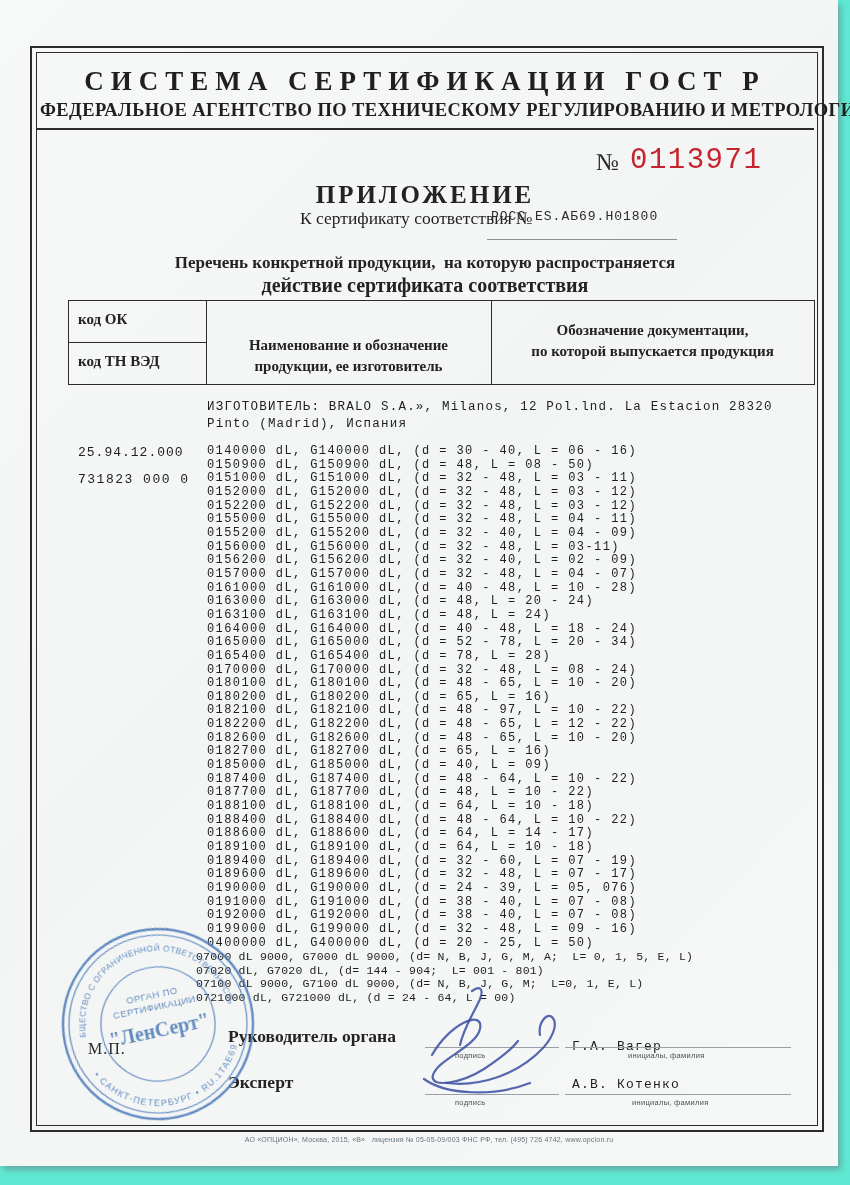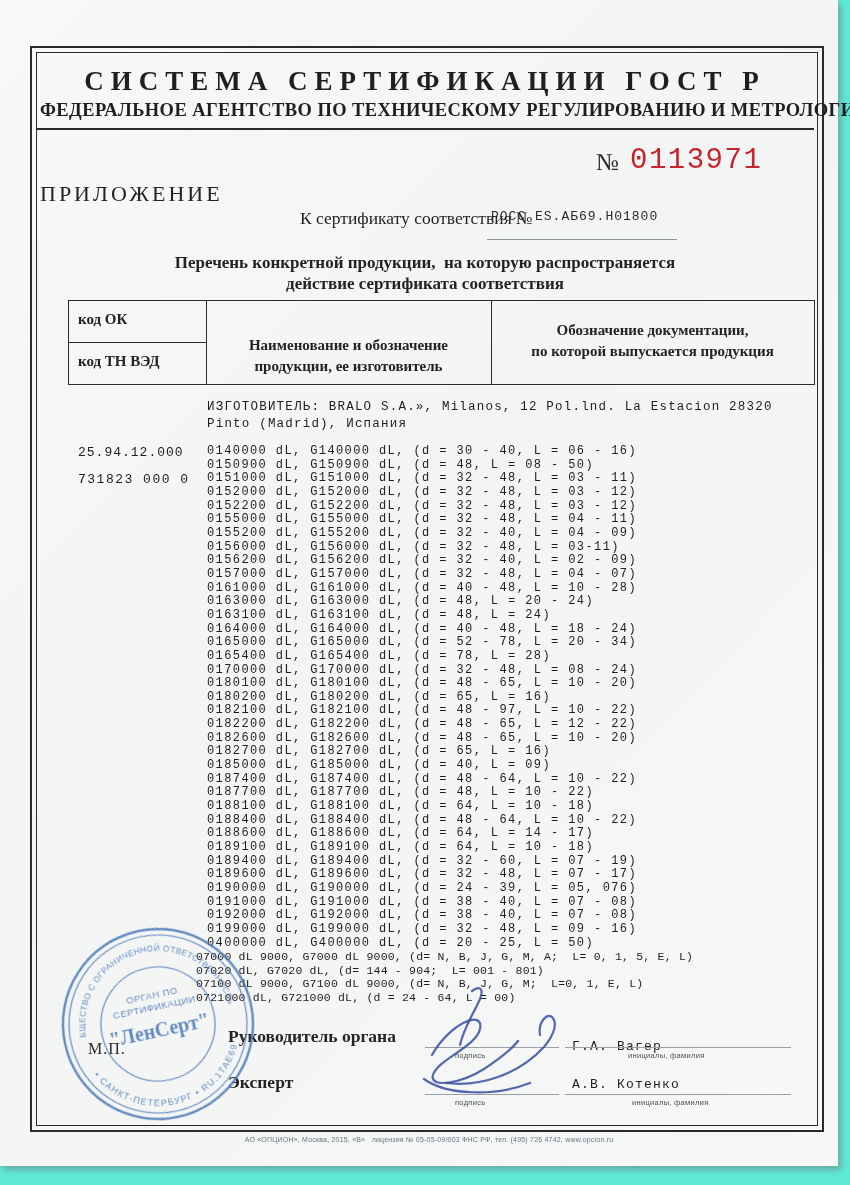--- a/index.html
+++ b/index.html
@@ -26,26 +26,26 @@
   .sys-title {
     left:40px; top:66px; width:770px; text-align:center;
     font-size:27px; font-weight:bold; letter-spacing:7px; color:#1f1f1f; white-space:pre;
   }
   .agency-sub {
     left:40px; top:100px; width:770px; text-align:center;
     font-size:18.5px; font-weight:bold; letter-spacing:.4px; color:#1f1f1f; white-space:pre;
   }
   .serial-prefix { left:596px; top:149px; font-size:24px; color:#2a2a2a; }
   .serial-number { left:630px; top:144px; font-family:"Liberation Mono", monospace; font-size:29px; letter-spacing:1.5px; color:#c5232e; }
-  .appendix-title { left:40px; top:181px; width:770px; text-align:left; font-size:22px; font-weight:normal; letter-spacing:3px; }
+  .appendix-title { left:40px; top:181px; width:770px; text-align:center; font-size:25px; font-weight:bold; letter-spacing:3px; }
   .certref-label { left:300px; top:208px; font-size:17.5px; color:#1f1f1f; }
   .certref-value { left:491px; top:209px; font-family:"Liberation Mono", monospace; font-size:13px; letter-spacing:1px; color:#2a2a2a; }
   .certref-line  { left:487px; top:239px; width:190px; height:1px; background:#8d9499; }
   .purpose-1 { left:40px; top:253px; width:770px; text-align:center; font-size:17px; font-weight:bold; white-space:pre; }
-  .purpose-2 { left:40px; top:274px; width:770px; text-align:center; font-size:17px; font-weight:bold; white-space:pre; }
+  .purpose-2 { left:40px; top:274px; width:770px; text-align:center; font-size:20px; font-weight:bold; white-space:pre; }
 
   .ptable { left:68px; top:300px; width:745px; height:83px; border:1.4px solid #2b2b2b; }
   .ptable .v1 { position:absolute; left:137px; top:0; bottom:0; width:1.3px; background:#2b2b2b; }
   .ptable .v2 { position:absolute; left:422px; top:0; bottom:0; width:1.3px; background:#2b2b2b; }
   .ptable .h1 { position:absolute; left:0; top:41px; width:137px; height:1.3px; background:#2b2b2b; }
   .ptable .c-ok    { position:absolute; left:9px; top:10px;  font-size:15px; font-weight:bold; }
   .ptable .c-tnved { position:absolute; left:9px; top:52px;  font-size:15px; font-weight:bold; }
   .ptable .c-prod  { position:absolute; left:137px; top:19px; width:285px; text-align:center; font-size:15px; font-weight:bold; line-height:21px; white-space:pre-line;margin-top:15px; }
   .ptable .c-docs  { position:absolute; left:422px; top:19px; width:323px; text-align:center; font-size:15px; font-weight:bold; line-height:21px; white-space:pre-line; }
 

